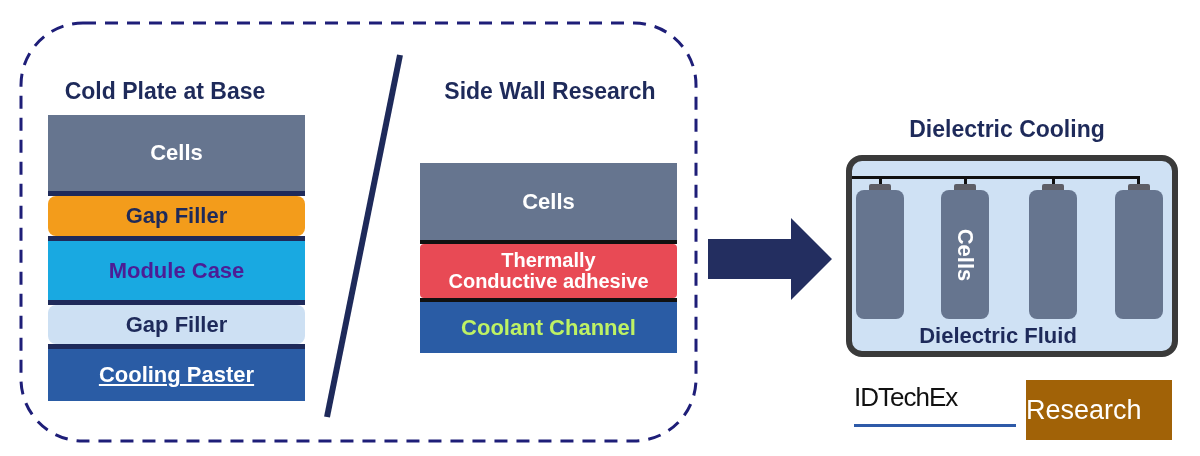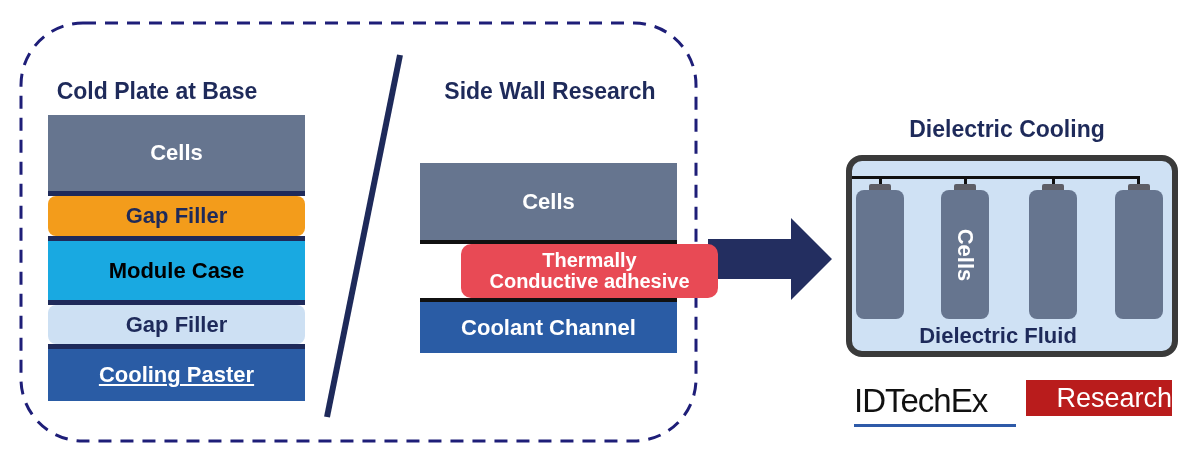--- a/index.html
+++ b/index.html
@@ -18,40 +18,40 @@
 </style>
 </head>
 <body>
 
 <svg class="overlay" width="1200" height="456">
   <rect x="21" y="23" width="675" height="418" rx="62" ry="62" fill="none" stroke="#1e1e78" stroke-width="3" stroke-dasharray="13,9"></rect>
   <line x1="400" y1="55" x2="327" y2="417" stroke="#1e2a5a" stroke-width="6"></line>
   <polygon points="708,239 791,239 791,218 832,259 791,300 791,279 708,279" fill="#232e60"></polygon>
 </svg>
 
-<div class="abs heading" style="left:32px; top:78px; width:250px;">Cold Plate at Base</div>
+<div class="abs heading" style="left:40px; top:78px; width:250px;">Cold Plate at Base</div>
 
 <div class="layer" style="left:48px; top:115px; width:257px; height:76px; background:#66758f; color:#fff;">Cells</div>
 <div class="sep" style="left:48px; top:191px; width:257px;"></div>
 <div class="layer" style="left:48px; top:196px; width:257px; height:40px; background:#f39c1b; color:#1e2a5a; border-radius:8px;">Gap Filler</div>
 <div class="sep" style="left:48px; top:236px; width:257px;"></div>
-<div class="layer" style="left:48px; top:241px; width:257px; height:59px; background:#19a9e1; color:#000000;">Module Case</div>
+<div class="layer" style="left:48px; top:241px; width:257px; height:59px; background:#19a9e1; color:#4c1d95;">Module Case</div>
 <div class="sep" style="left:48px; top:300px; width:257px;"></div>
 <div class="layer" style="left:48px; top:305px; width:257px; height:39px; background:#cde0f3; color:#1e2a5a; border-radius:8px;">Gap Filler</div>
 <div class="sep" style="left:48px; top:344px; width:257px;"></div>
 <div class="layer" style="left:48px; top:349px; width:257px; height:52px; background:#2a5ca5; color:#fff;text-decoration:underline;">Cooling Paster</div>
 
 <div class="abs heading" style="left:420px; top:78px; width:260px;">Side Wall Research</div>
 
 <div class="layer" style="left:420px; top:163px; width:257px; height:77px; background:#66758f; color:#fff;">Cells</div>
 <div class="sep-black" style="left:420px; top:240px; width:257px;"></div>
-<div class="layer" style="left:420px; top:244px; width:257px; height:54px; background:#e84a55; color:#fff; border-radius:10px; white-space:pre-line; font-size:20px;margin-left:41px;">Thermally
+<div class="layer" style="left:420px; top:244px; width:257px; height:54px; background:#e84a55; color:#fff; border-radius:4px; white-space:pre-line; font-size:20px;">Thermally
 Conductive adhesive</div>
 <div class="sep-black" style="left:420px; top:298px; width:257px;"></div>
-<div class="layer" style="left:420px; top:302px; width:257px; height:51px; background:#2a5ca5; color:#ffffff;">Coolant Channel</div>
+<div class="layer" style="left:420px; top:302px; width:257px; height:51px; background:#2a5ca5; color:#bef264;">Coolant Channel</div>
 
 <div class="abs heading" style="left:862px; top:116px; width:290px;">Dielectric Cooling</div>
 
 <div class="abs" style="left:846px; top:155px; width:320px; height:190px; background:#cfe1f4; border:6px solid #3a3a3a; border-radius:16px;"></div>
 <div class="abs" style="left:852px; top:176px; width:287px; height:3px; background:#111;"></div>
 
 <div class="bus-drop" style="left:879px; top:176px; height:10px;"></div>
 <div class="bus-drop" style="left:964px; top:176px; height:10px;"></div>
 <div class="bus-drop" style="left:1052px; top:176px; height:10px;"></div>
 <div class="bus-drop" style="left:1137px; top:176px; height:10px;"></div>
@@ -64,18 +64,18 @@
 <div class="cell-col" style="left:856px; top:190px; width:48px; height:129px;"></div>
 <div class="cell-col" style="left:941px; top:190px; width:48px; height:129px;"></div>
 <div class="cell-col" style="left:1029px; top:190px; width:48px; height:129px;"></div>
 <div class="cell-col" style="left:1115px; top:190px; width:48px; height:129px;"></div>
 
 <div class="abs" style="left:925px; top:242px; width:80px; text-align:center; color:#fff; font-weight:bold; font-size:22px; transform:rotate(90deg); transform-origin:center;">Cells</div>
 
 <div class="abs" style="left:844px; top:323px; width:308px; text-align:center; color:#1e2a5a; font-weight:bold; font-size:22px;">Dielectric Fluid</div>
 
 <div class="abs" style="left:854px; top:380px; height:48px;">
-  <span class="abs" style="left:0; top:2px; font-size:33px; color:#111; letter-spacing:-1px; white-space:nowrap;">IDTechEx</span>
+  <span class="abs" style="left:0; top:2px; font-size:26px; color:#111; letter-spacing:-1px; white-space:nowrap;">IDTechEx</span>
   <div class="abs" style="left:0; top:44px; width:162px; height:3px; background:#2e5aa8;"></div>
-  <div class="abs" style="left:172px; top:0; width:146px; height:36px; background:#b91c1c; display:flex; align-items:center; justify-content:flex-end;">
+  <div class="abs" style="left:172px; top:0; width:146px; height:60px; background:#a16207; display:flex; align-items:center; justify-content:flex-start;">
     <span style="color:#fff; font-size:27px;">Research</span>
   </div>
 </div>
 
 </body></html>

